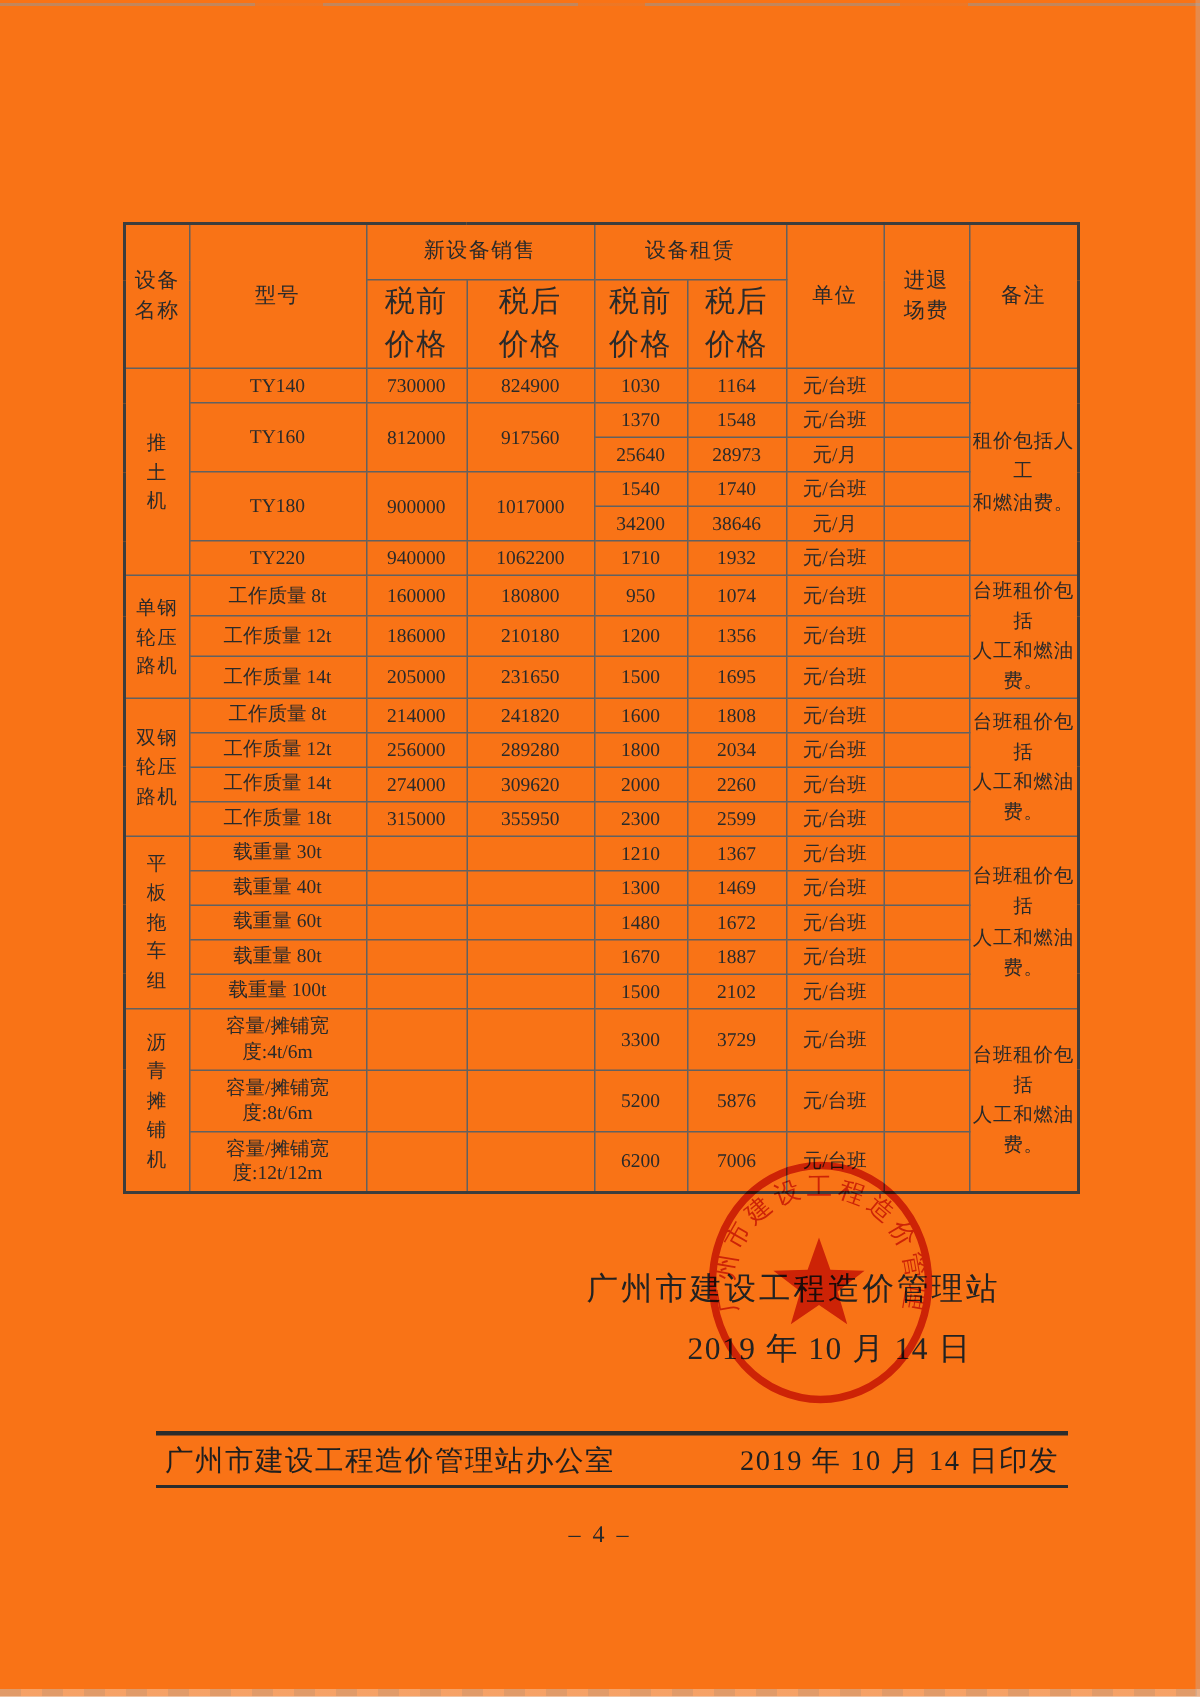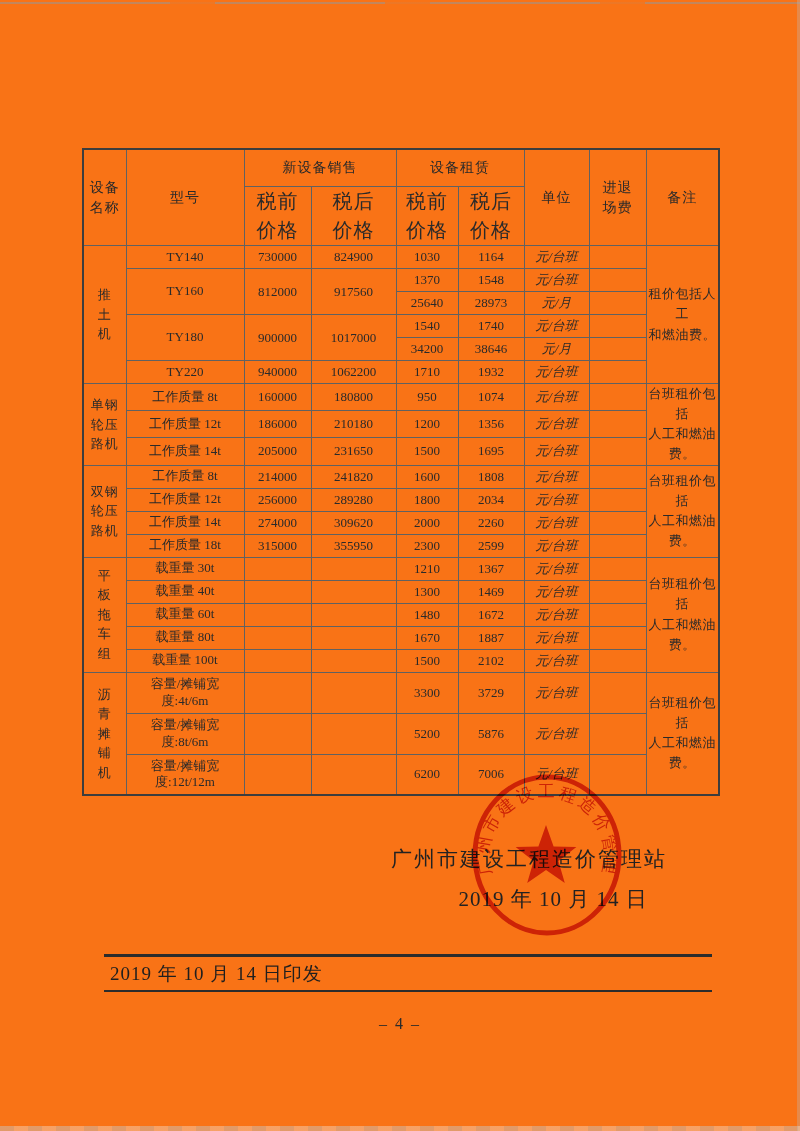--- a/index.html
+++ b/index.html
@@ -32,21 +32,21 @@
   }
   table.price thead tr.h1 th{height:36px;font-size:14px;line-height:1.4;}
   table.price thead tr.h2 th{height:40px;font-size:20px;line-height:1.45;}
   table.price thead th{letter-spacing:1px;}
   table.price tbody tr{height:23px;}
   table.price tbody tr.tall{height:41px;}
   table.price tbody td{font-size:13px;}
   td.col-device{font-size:14px;line-height:1.5;letter-spacing:1px;}
   td.col-model{font-size:13px;line-height:1.25;margin-left:48px;}
   td.col-num{font-size:13.5px;}
-  td.col-unit{font-size:13px;font-style:italic;}
+  td.col-unit{font-size:13px;}
   td.col-remark{font-size:11.5px;text-align:left;line-height:1.55;padding:2px 4px;letter-spacing:.5px;}
 
   
   .sig-org{position:absolute;top:845px;left:529px;transform:translateX(-50%);
     font-size:21px;letter-spacing:2px;white-space:nowrap;color:#222;}
   .sig-date{position:absolute;top:885px;left:553px;transform:translateX(-50%);
     font-size:21px;letter-spacing:1px;white-space:nowrap;color:#222;}
   .stamp{position:absolute;left:468px;top:771px;width:158px;height:168px;
     mix-blend-mode:multiply;opacity:.9;}
 
@@ -335,18 +335,19 @@
     <polygon fill="#cd382a" points="78,54 85.6,75.5 108.4,76.1 90.4,90 96.8,111.9 78,99 59.2,111.9 65.6,90 47.6,76.1 70.4,75.5"></polygon>
     <defs>
       <path id="arcPath" d="M 24.5 103.8 A 58 58 0 1 1 133.5 103.8" fill="none"></path>
     </defs>
     <text font-size="17" fill="#cd382a" font-family="Liberation Serif, DejaVu Serif, serif" letter-spacing="1">
       <textPath href="#arcPath" startOffset="1" textLength="240" lengthAdjust="spacing">广州市建设工程造价管理站</textPath>
     </text>
   </svg>
 
   <div class="footer-bar">
+    <span>广州市建设工程造价管理站办公室</span>
     <span>2019 年 10 月 14 日印发</span>
   </div>
 
   <div class="page-num">– 4 –</div>
 
 </div>
 
 </body></html>

